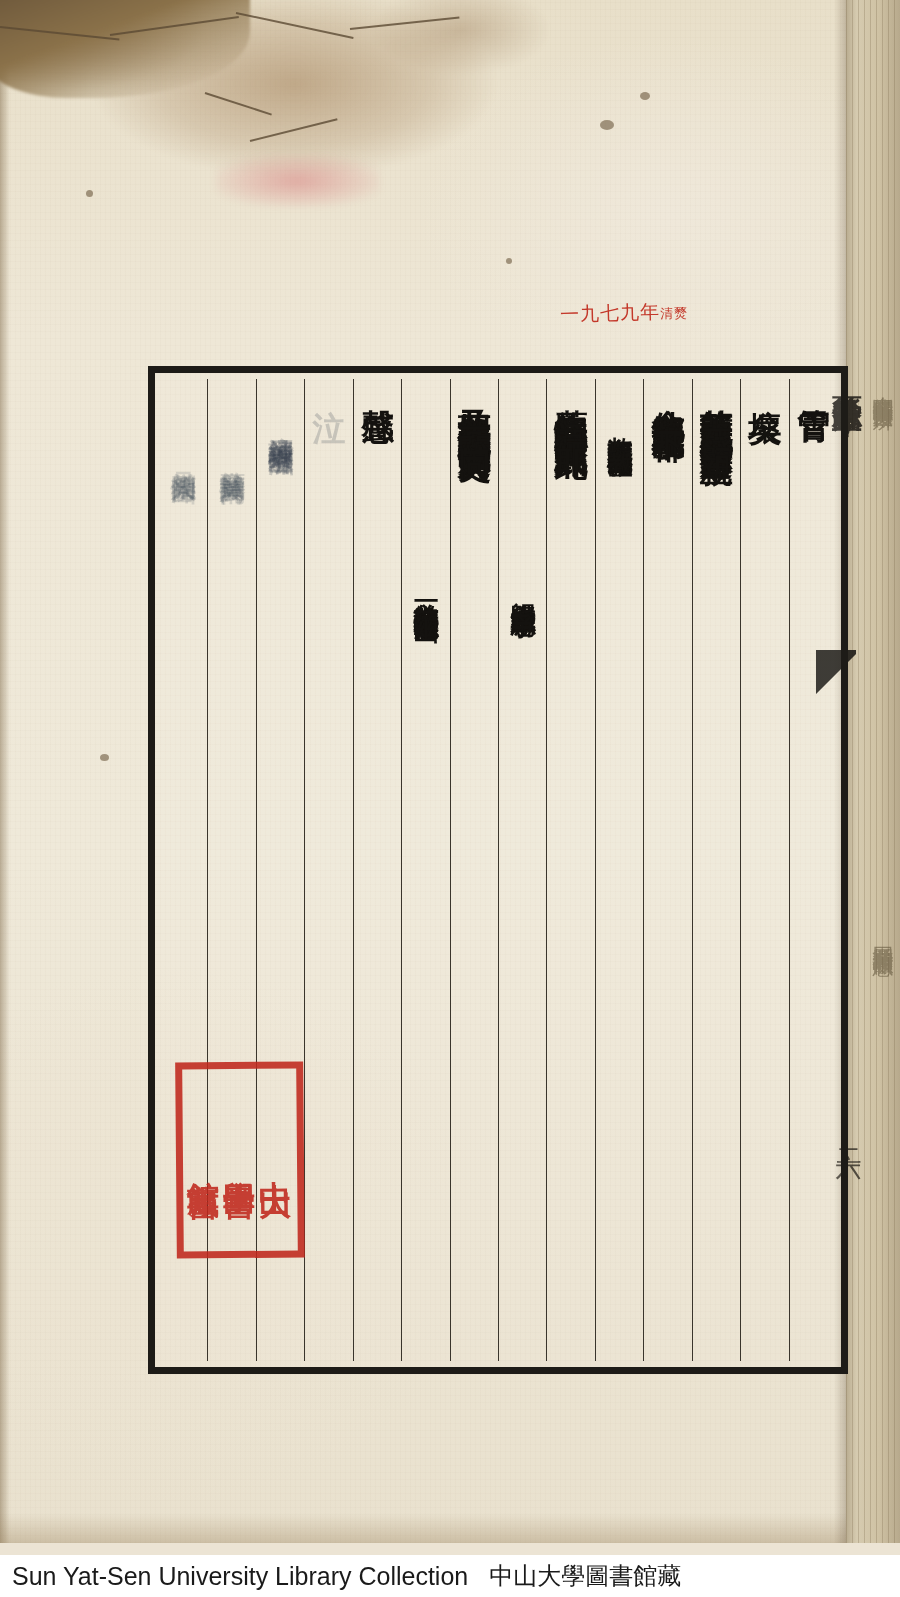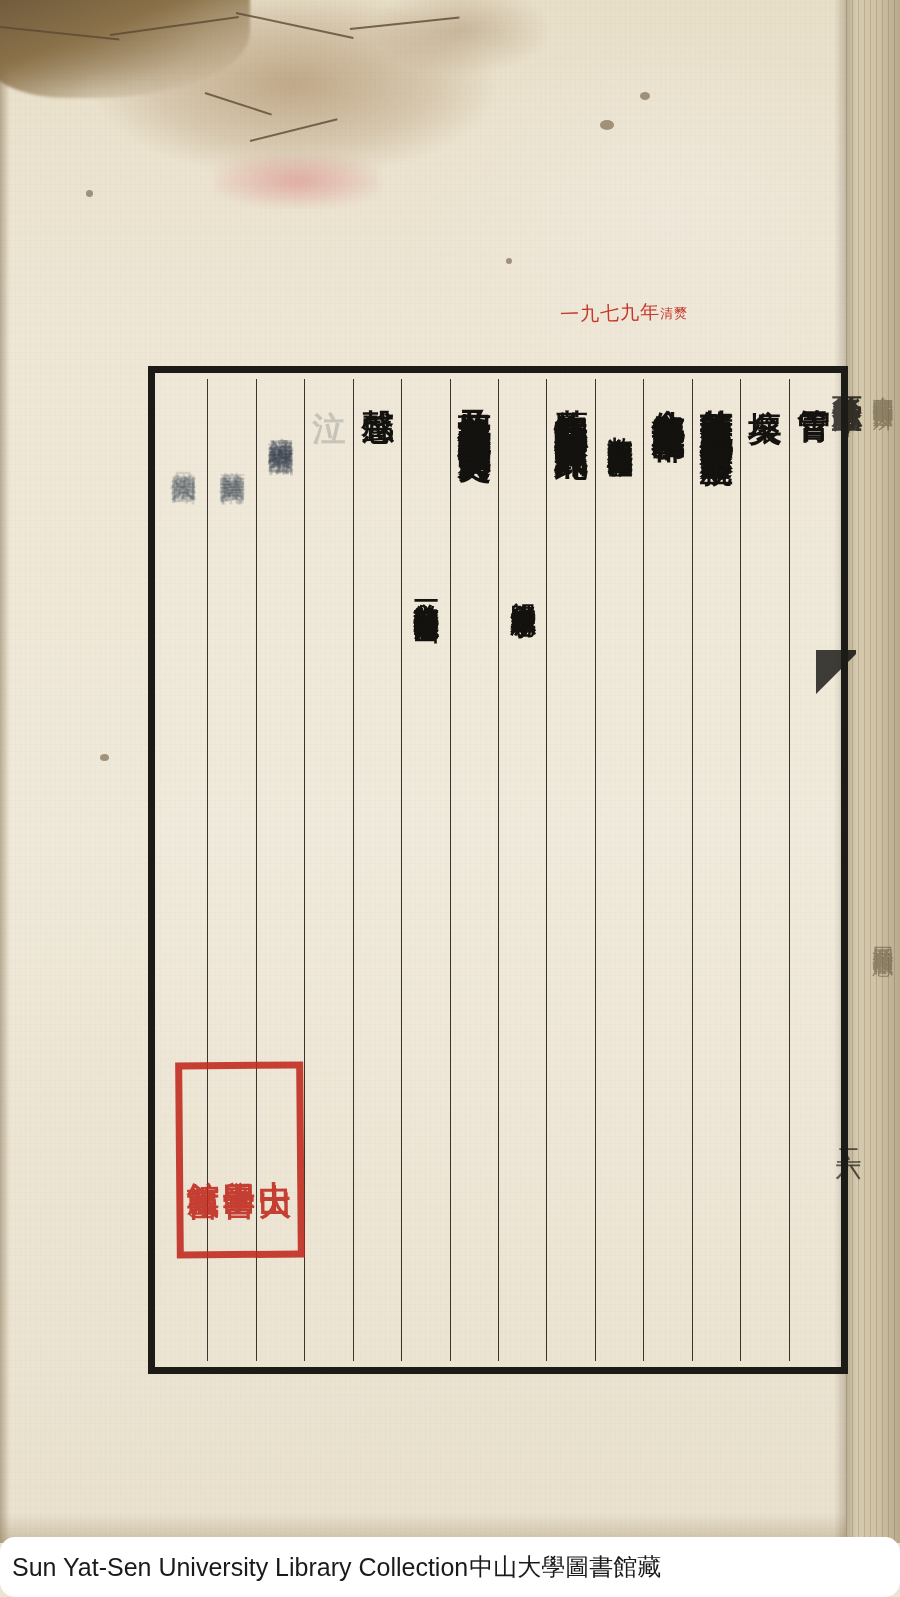--- a/index.html
+++ b/index.html
@@ -245,37 +245,36 @@
     font-family: "DejaVu Serif", serif;
     font-weight: 700;
     flex: 1;
     text-align: center;
   }
 
   
   .caption {
     position: absolute;
     left: 0; bottom: 0;
-    width: 900px; height: 60px;
+    width: 900px; height: 42px;
     background: #ffffff;
     display: flex;
     align-items: center;
     padding-left: 12px;
     box-sizing: border-box;
-    border-radius: 15px;
   }
   .caption-en {
     color: #1a1a1a;
     font-size: 25px;
     font-family: "Liberation Sans", sans-serif;
   }
   .caption-zh {
     color: #1a1a1a;
     font-size: 24px;
-    margin-left: 1px;
+    margin-left: 21px;
     font-family: "DejaVu Sans", sans-serif;
   }
 
   
   .left-edge {
     position: absolute;
     left: 0; top: 0;
     width: 10px; height: 1543px;
     background: linear-gradient(90deg, rgba(120,98,66,0.45), rgba(120,98,66,0));
   }

